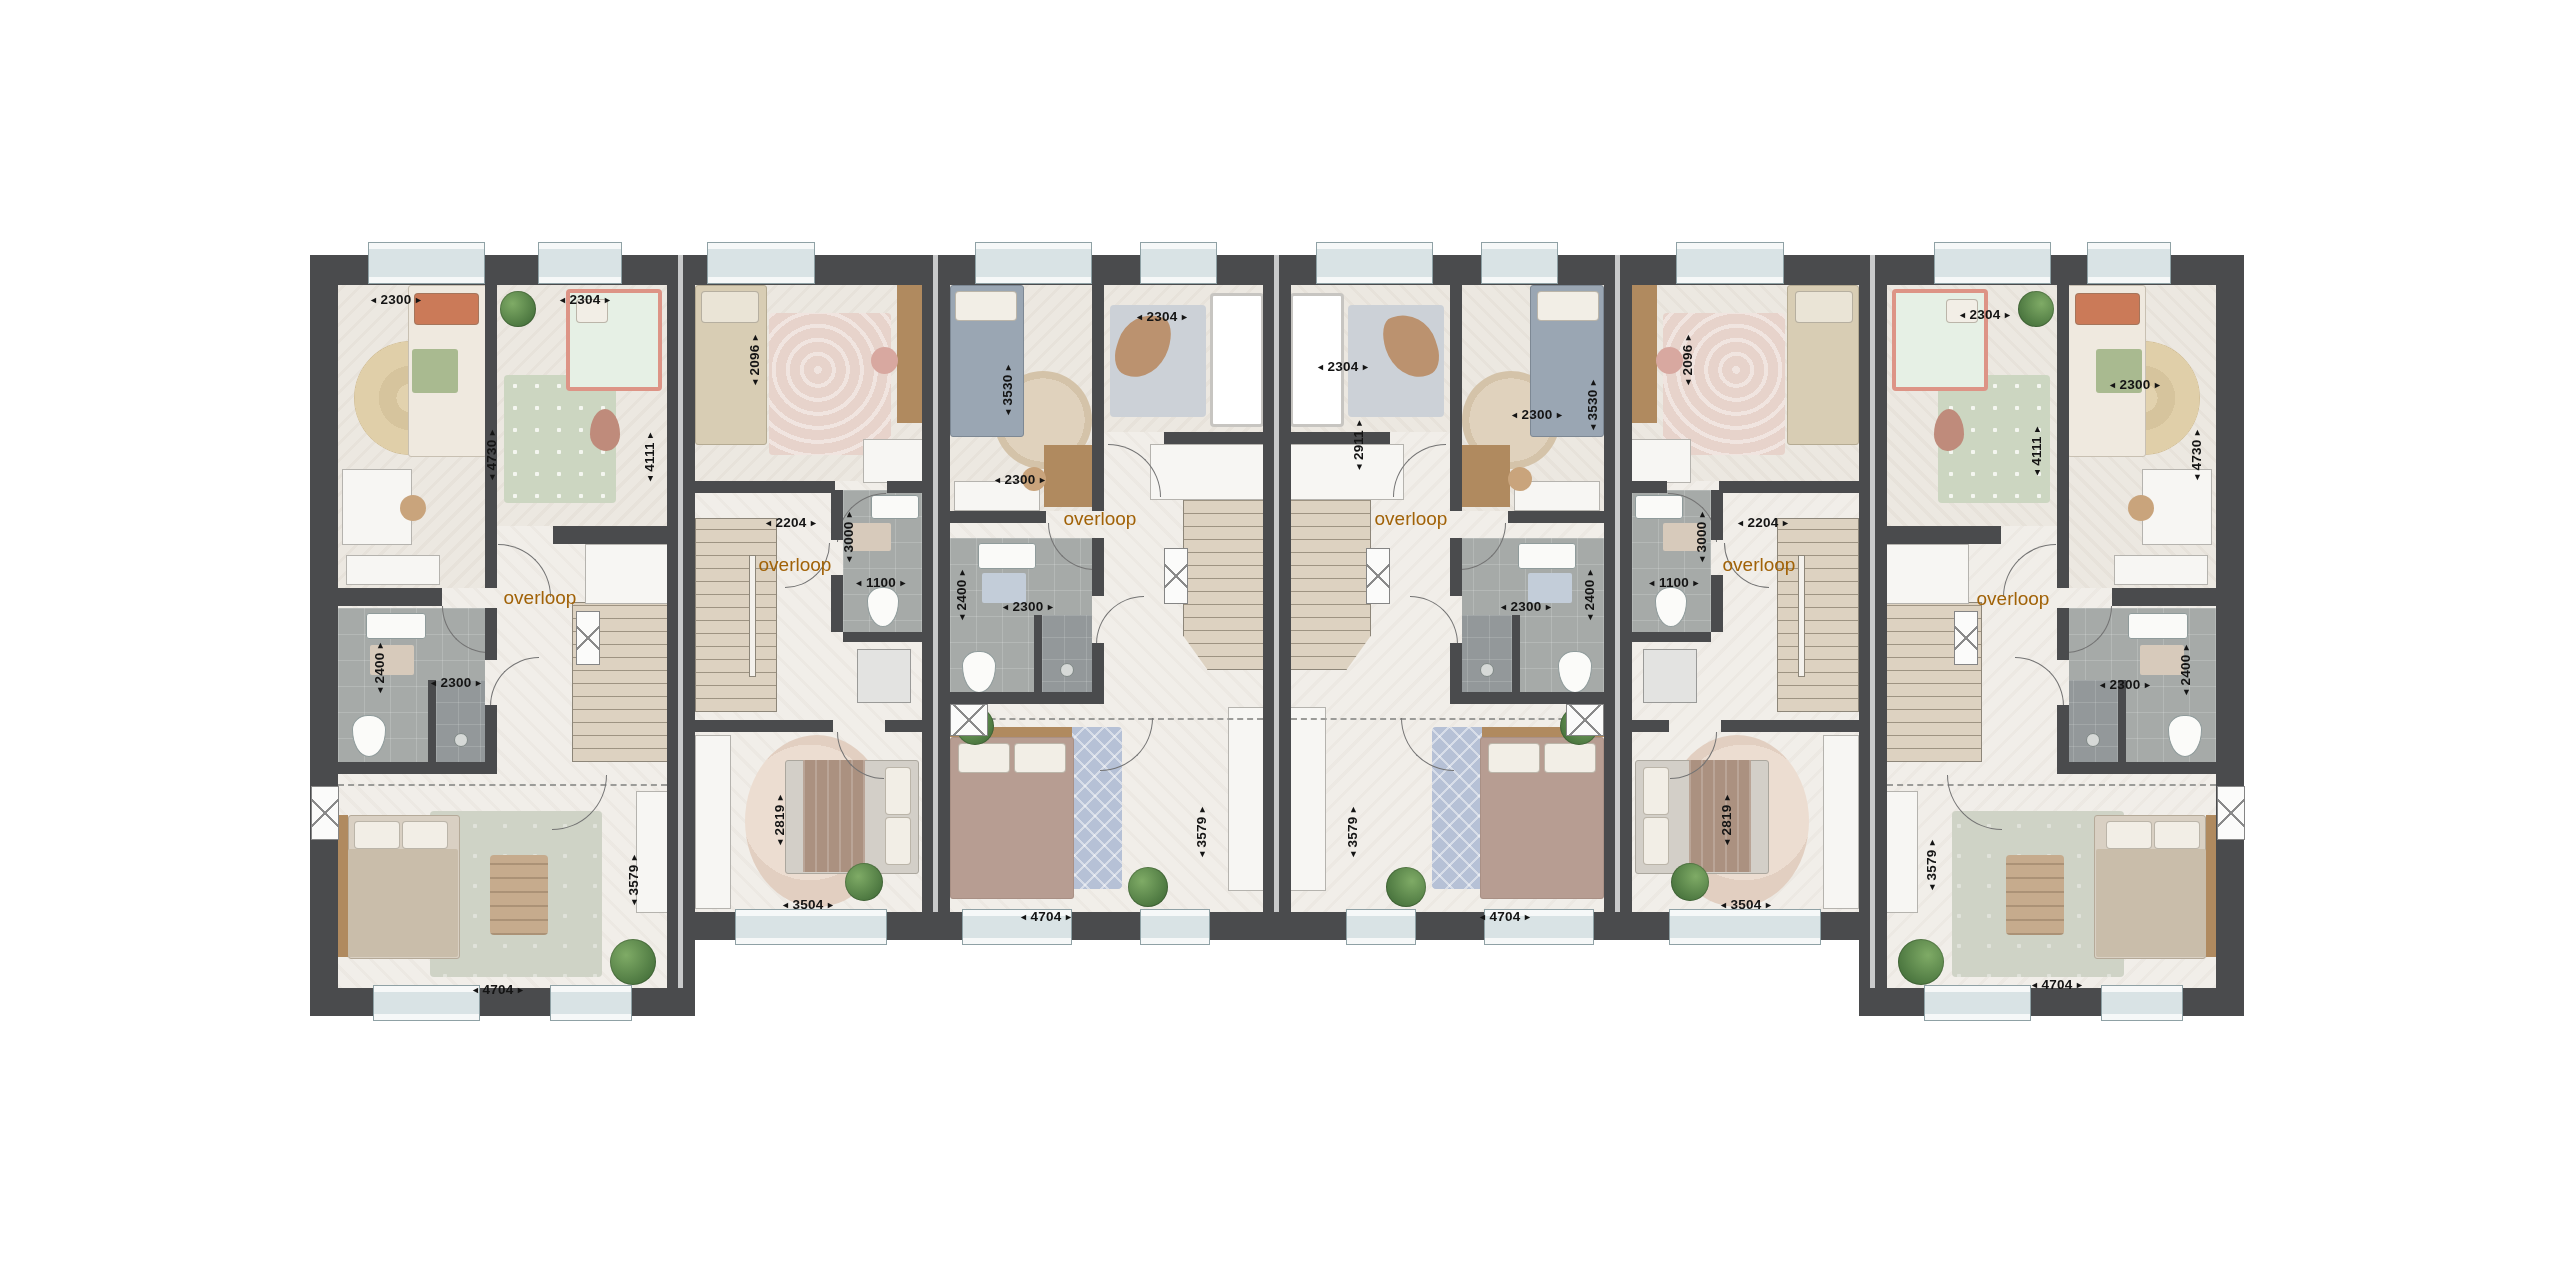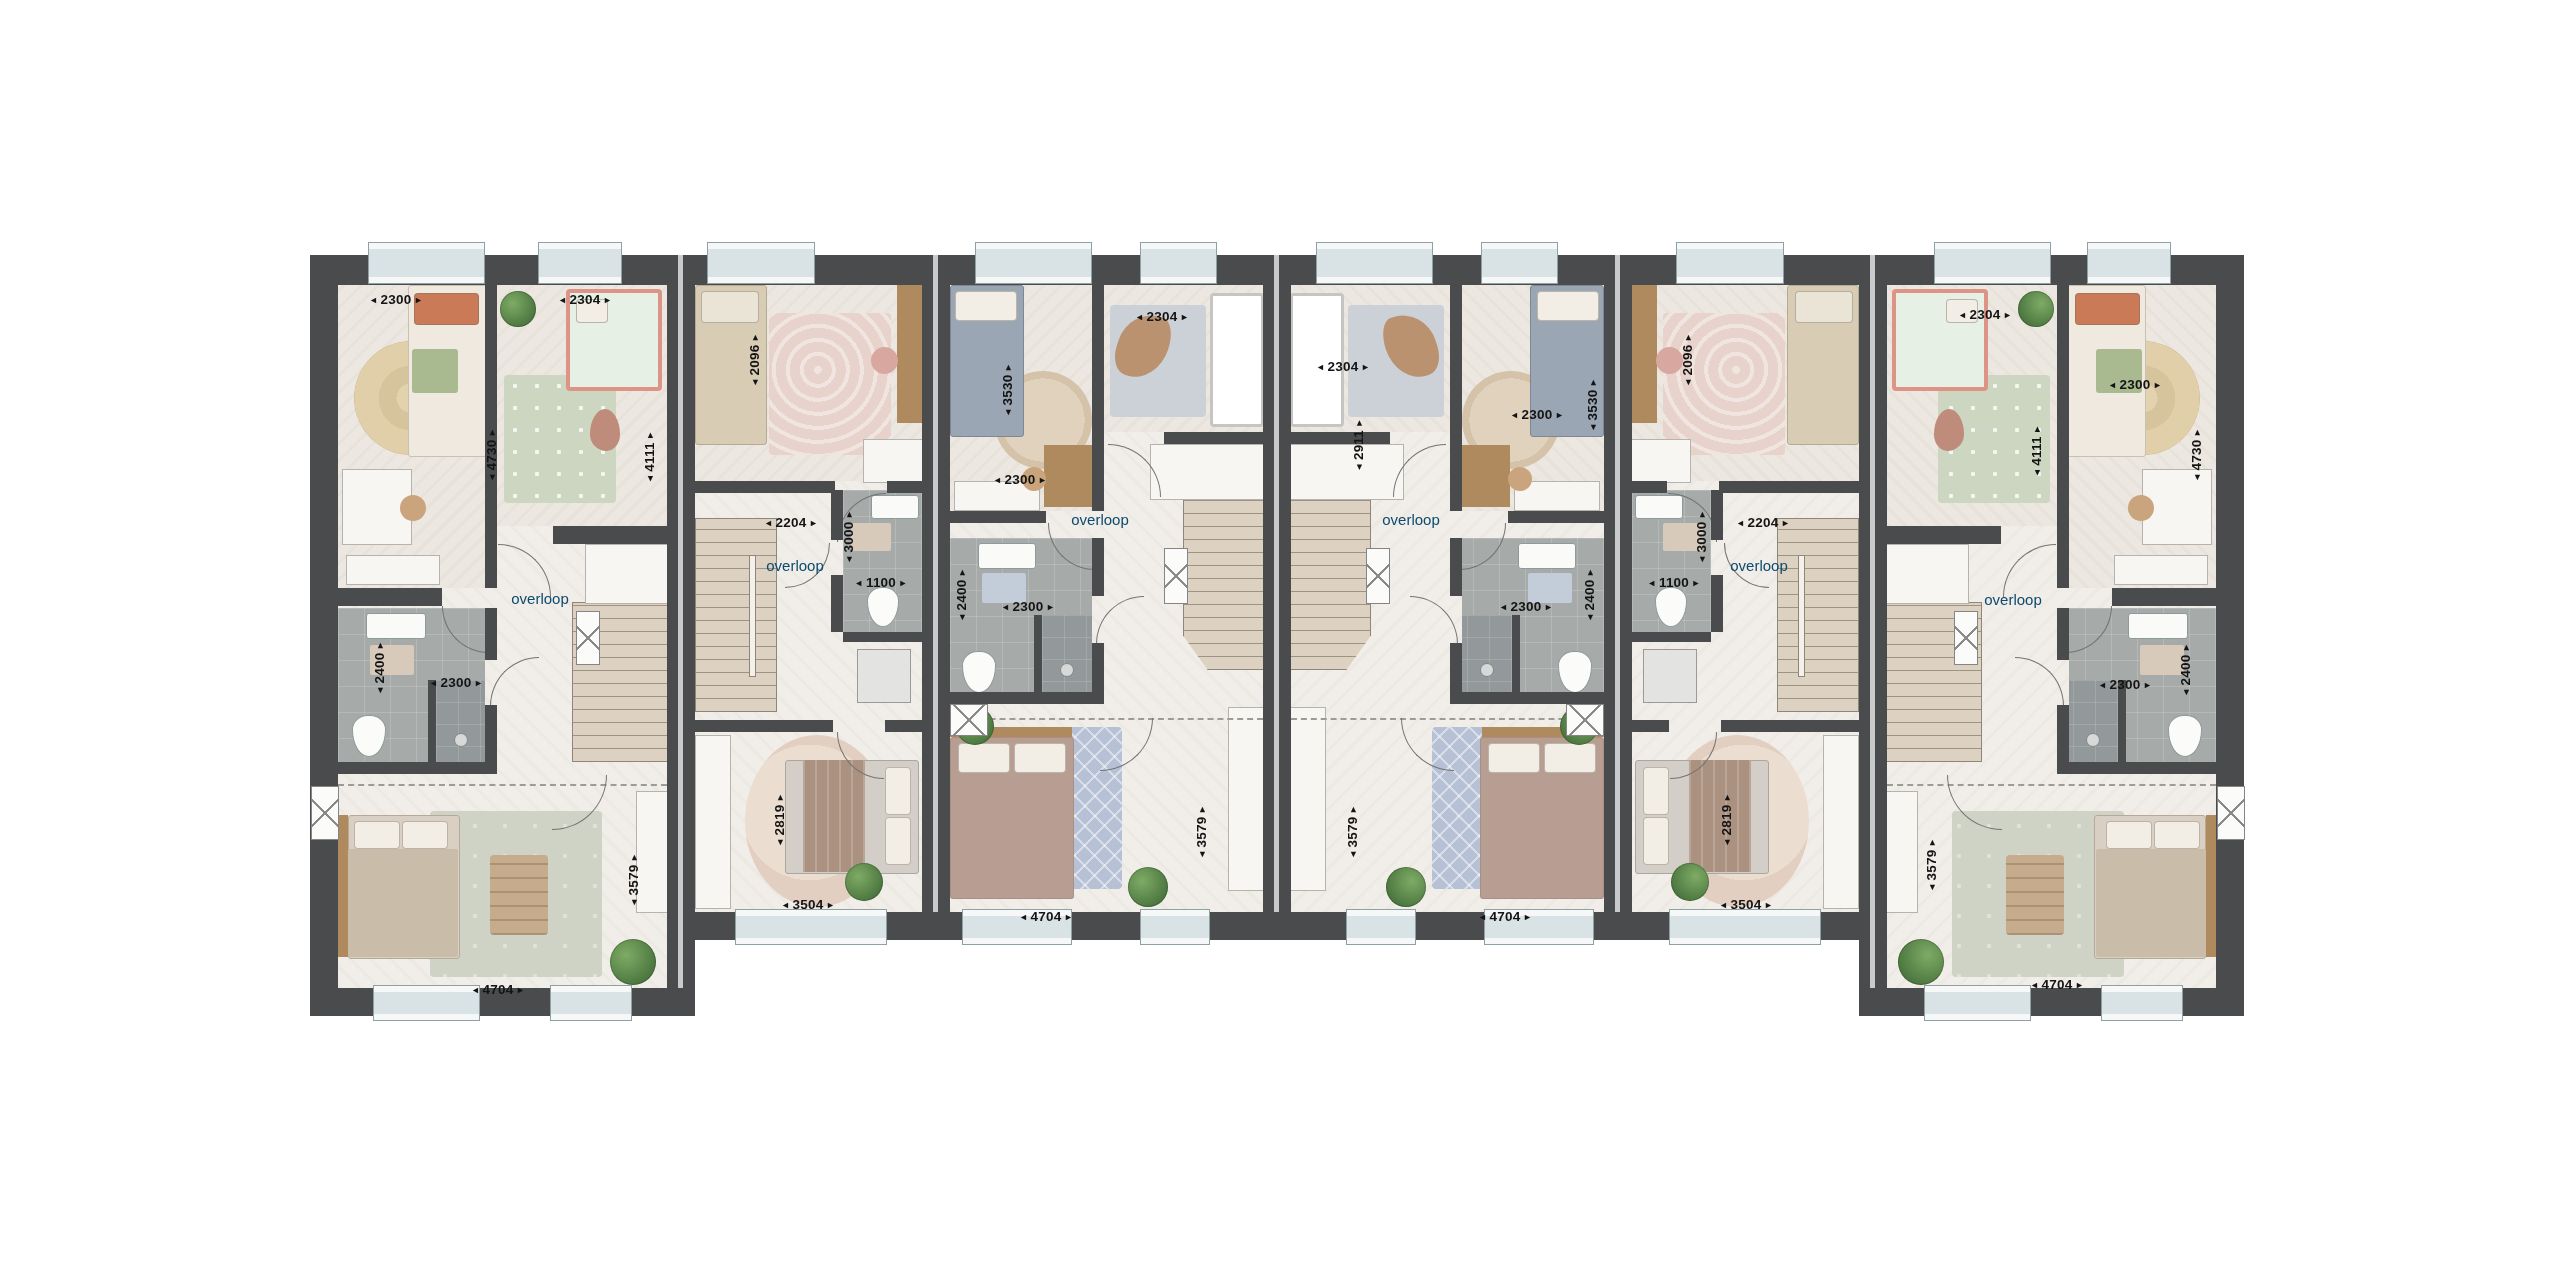--- a/index.html
+++ b/index.html
@@ -53,21 +53,21 @@
   .ugfx{position:absolute;top:255px;z-index:2;}
   .ugfx.mirror{transform:scaleX(-1);}
   .ulab{position:absolute;top:255px;z-index:10;}
   
   .dim{position:absolute;transform:translate(-50%,-50%);white-space:nowrap;
     font-weight:700;font-size:13.5px;line-height:1;color:#141414;letter-spacing:.2px;}
   .dim::before{content:"\25C4";font-size:9px;margin-right:2.5px;position:relative;top:-1px;}
   .dim::after{content:"\25BA";font-size:9px;margin-left:2.5px;position:relative;top:-1px;}
   .dim.v{transform:translate(-50%,-50%) rotate(-90deg);}
   .roomlabel{position:absolute;transform:translate(-50%,-50%);white-space:nowrap;
-    font-size:15px;color:#0c4a6e;text-align:right;}
+    font-size:19px;color:#a16207;text-align:right;}
 </style>
 </head>
 <body>
 
 <div>
   <div class="wall" style="left:310px;top:255px;width:1934px;height:30px;"></div>
   <div class="wall" style="left:310px;top:255px;width:28px;height:761px;"></div>
   <div class="wall" style="left:2216px;top:255px;width:28px;height:761px;"></div>
   <div class="pwall" style="left:667px;top:255px;width:28px;height:761px;"></div>
   <div class="pwall" style="left:922px;top:255px;width:28px;height:685px;"></div>

